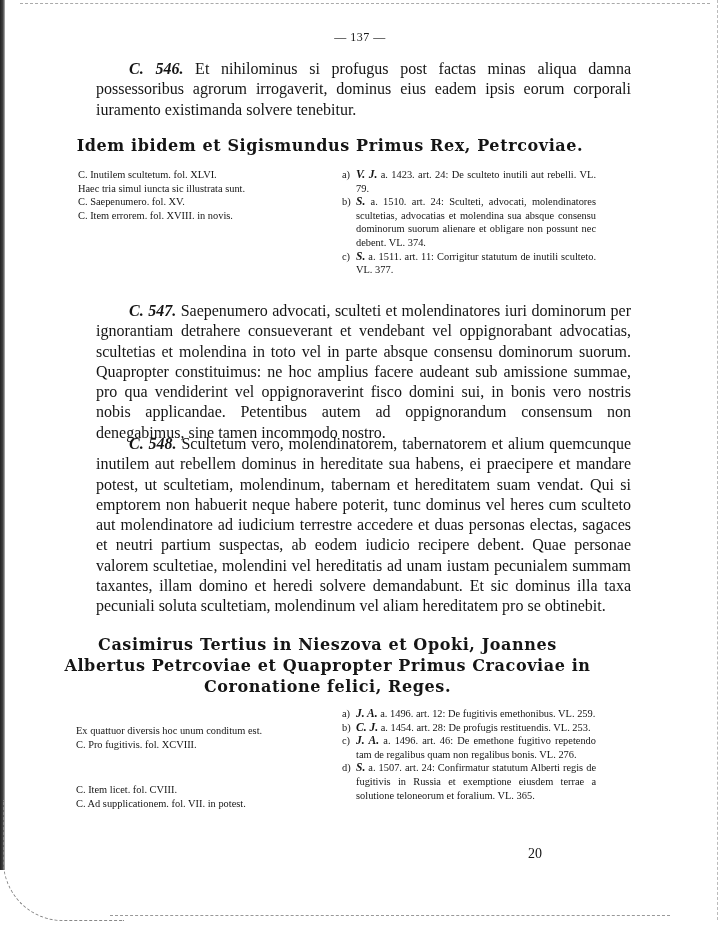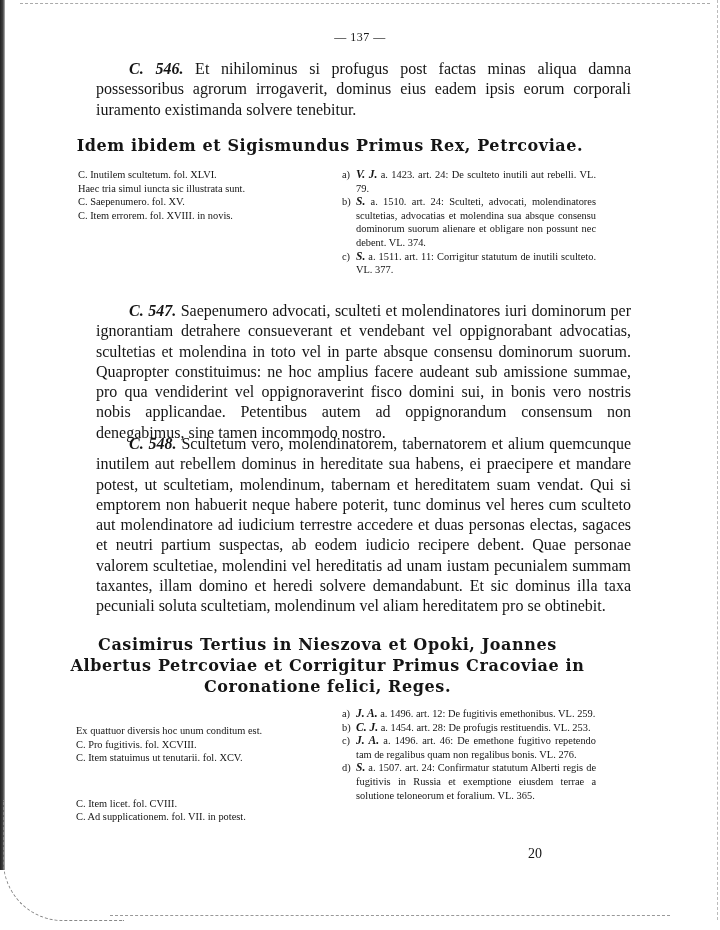--- a/index.html
+++ b/index.html
@@ -96,26 +96,25 @@
 </div>
 
 <div class="para indent" style="top:301px;">
   <span class="num">C. 547.</span><span> Saepenumero advocati, sculteti et molendinatores iuri dominorum per ignorantiam detrahere consueverant et vendebant vel oppignorabant advocatias, scultetias et molendina in toto vel in parte absque consensu dominorum suorum. Quapropter constituimus: ne hoc amplius facere audeant sub amissione summae, pro qua vendiderint vel oppignoraverint fisco domini sui, in bonis vero nostris nobis applicandae. Petentibus autem ad oppignorandum consensum non denegabimus, sine tamen incommodo nostro.</span>
 </div>
 
 <div class="para indent" style="top:434px;">
   <span class="num">C. 548.</span><span> Scultetum vero, molendinatorem, tabernatorem et alium quemcunque inutilem aut rebellem dominus in hereditate sua habens, ei praecipere et mandare potest, ut scultetiam, molendinum, tabernam et hereditatem suam vendat. Qui si emptorem non habuerit neque habere poterit, tunc dominus vel heres cum sculteto aut molendinatore ad iudicium terrestre accedere et duas personas electas, sagaces et neutri partium suspectas, ab eodem iudicio recipere debent. Quae personae valorem scultetiae, molendini vel hereditatis ad unam iustam pecunialem summam taxantes, illam domino et heredi solvere demandabunt. Et sic dominus illa taxa pecuniali soluta scultetiam, molendinum vel aliam hereditatem pro se obtinebit.</span>
 </div>
 
-<div class="heading" style="top:634px; width:535px;">Casimirus Tertius in Nieszova et Opoki, Joannes Albertus Petrcoviae et Corrigitur Primus Cracoviae in Coronatione felici, Reges.</div>
+<div class="heading" style="top:634px; width:535px;">Casimirus Tertius in Nieszova et Opoki, Joannes Albertus Petrcoviae et Quapropter Primus Cracoviae in Coronatione felici, Reges.</div>
 
 <div class="col col-left" style="top:724px; left:60px; width:255px;">
   <div style="text-indent:16px; text-align:justify;">Ex quattuor diversis hoc unum conditum est.</div>
   <div style="padding-left:16px;">C. Pro fugitivis. fol. XCVIII.</div>
-  <div style="padding-left:16px;">C. Item statuimus ut tenutarii. fol. XCV.</div>
   <div style="padding-left:16px;margin-top:32px;">C. Item licet. fol. CVIII.</div>
   <div style="padding-left:16px;">C. Ad supplicationem. fol. VII. in potest.</div>
 </div>
 
 <div class="col col-right" style="top:707px;">
   <div class="ref">
     <span class="lab">a)</span>
     <span class="txt"><span class="sig">J. A.</span><span> a. 1496. art. 12: De fugitivis emethonibus. VL. 259.</span></span>
   </div>
   <div class="ref">

